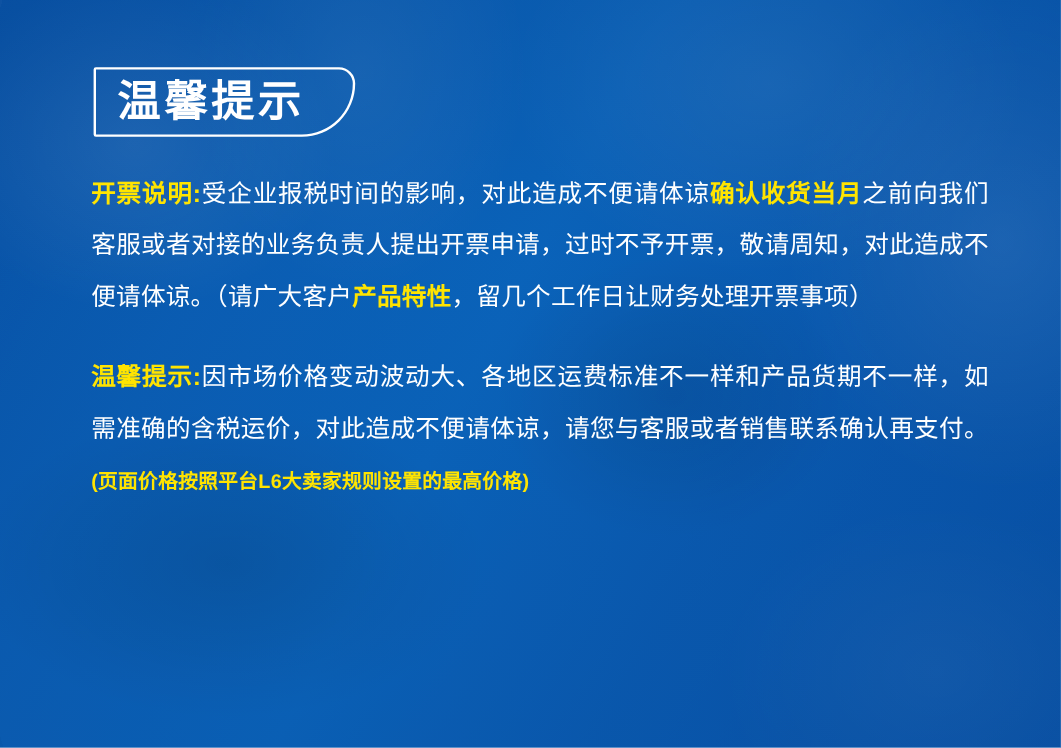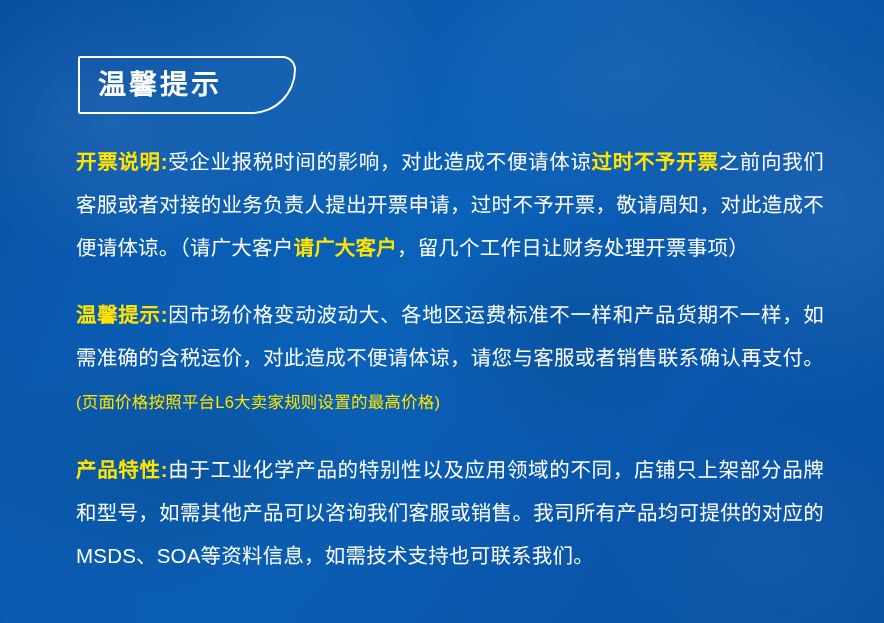--- a/index.html
+++ b/index.html
@@ -65,21 +65,21 @@
     border: 2px solid #ffffff;
     border-radius: 2px 14px 46px 2px;
     box-sizing: border-box;
   }
   .title-text {
     position: absolute;
     left: 18px;
     top: 50%;
     transform: translateY(-50%);
     color: #ffffff;
-    font-size: 28px;
+    font-size: 36px;
     font-weight: bold;
     letter-spacing: 3px;
     line-height: 1;
     white-space: nowrap;
   }
 
   .body-copy {
     position: absolute;
     left: 76px;
     top: 140px;
@@ -102,41 +102,40 @@
     font-weight: bold;
     margin-top: 40px;
   }
   .hl {
     color: #ffe400;
     font-weight: bold;
   }
   .note {
     color: #ffe400;
     font-size: 16.5px;
-    font-weight: normal;
+    font-weight: bold;
   }
 </style>
 </head>
 <body>
 
 <div class="banner">
 
   <div class="bg-photo"></div>
   <div class="bg-streaks"></div>
   <div class="bg-tint"></div>
 
   <div class="content">
 
     <div class="title-box">
       <span class="title-text">温馨提示</span>
     </div>
 
     <div class="body-copy">
 
-      <p class="para"><span class="lead">开票说明:</span><span>受企业报税时间的影响，对此造成不便请体谅</span><span class="hl">过时不予开票</span><span>之前向我们客服或者对接的业务负责人提出开票申请，过时不予开票，敬请周知，对此造成不便请体谅。（请广大客户</span><span class="hl">请广大客户</span><span>，留几个工作日让财务处理开票事项）</span></p>
+      <p class="para"><span class="lead">开票说明:</span><span>受企业报税时间的影响，对此造成不便请体谅</span><span class="hl">确认收货当月</span><span>之前向我们客服或者对接的业务负责人提出开票申请，过时不予开票，敬请周知，对此造成不便请体谅。（请广大客户</span><span class="hl">产品特性</span><span>，留几个工作日让财务处理开票事项）</span></p>
 
       <p class="para"><span class="lead">温馨提示:</span><span>因市场价格变动波动大、各地区运费标准不一样和产品货期不一样，如需准确的含税运价，对此造成不便请体谅，请您与客服或者销售联系确认再支付。</span><span class="note">(页面价格按照平台L6大卖家规则设置的最高价格)</span></p>
 
-      <p class="para"><span class="lead">产品特性:</span><span>由于工业化学产品的特别性以及应用领域的不同，店铺只上架部分品牌和型号，如需其他产品可以咨询我们客服或销售。我司所有产品均可提供的对应的MSDS、SOA等资料信息，如需技术支持也可联系我们。</span></p>
 
     </div>
   </div>
 </div>
 
 </body></html>

